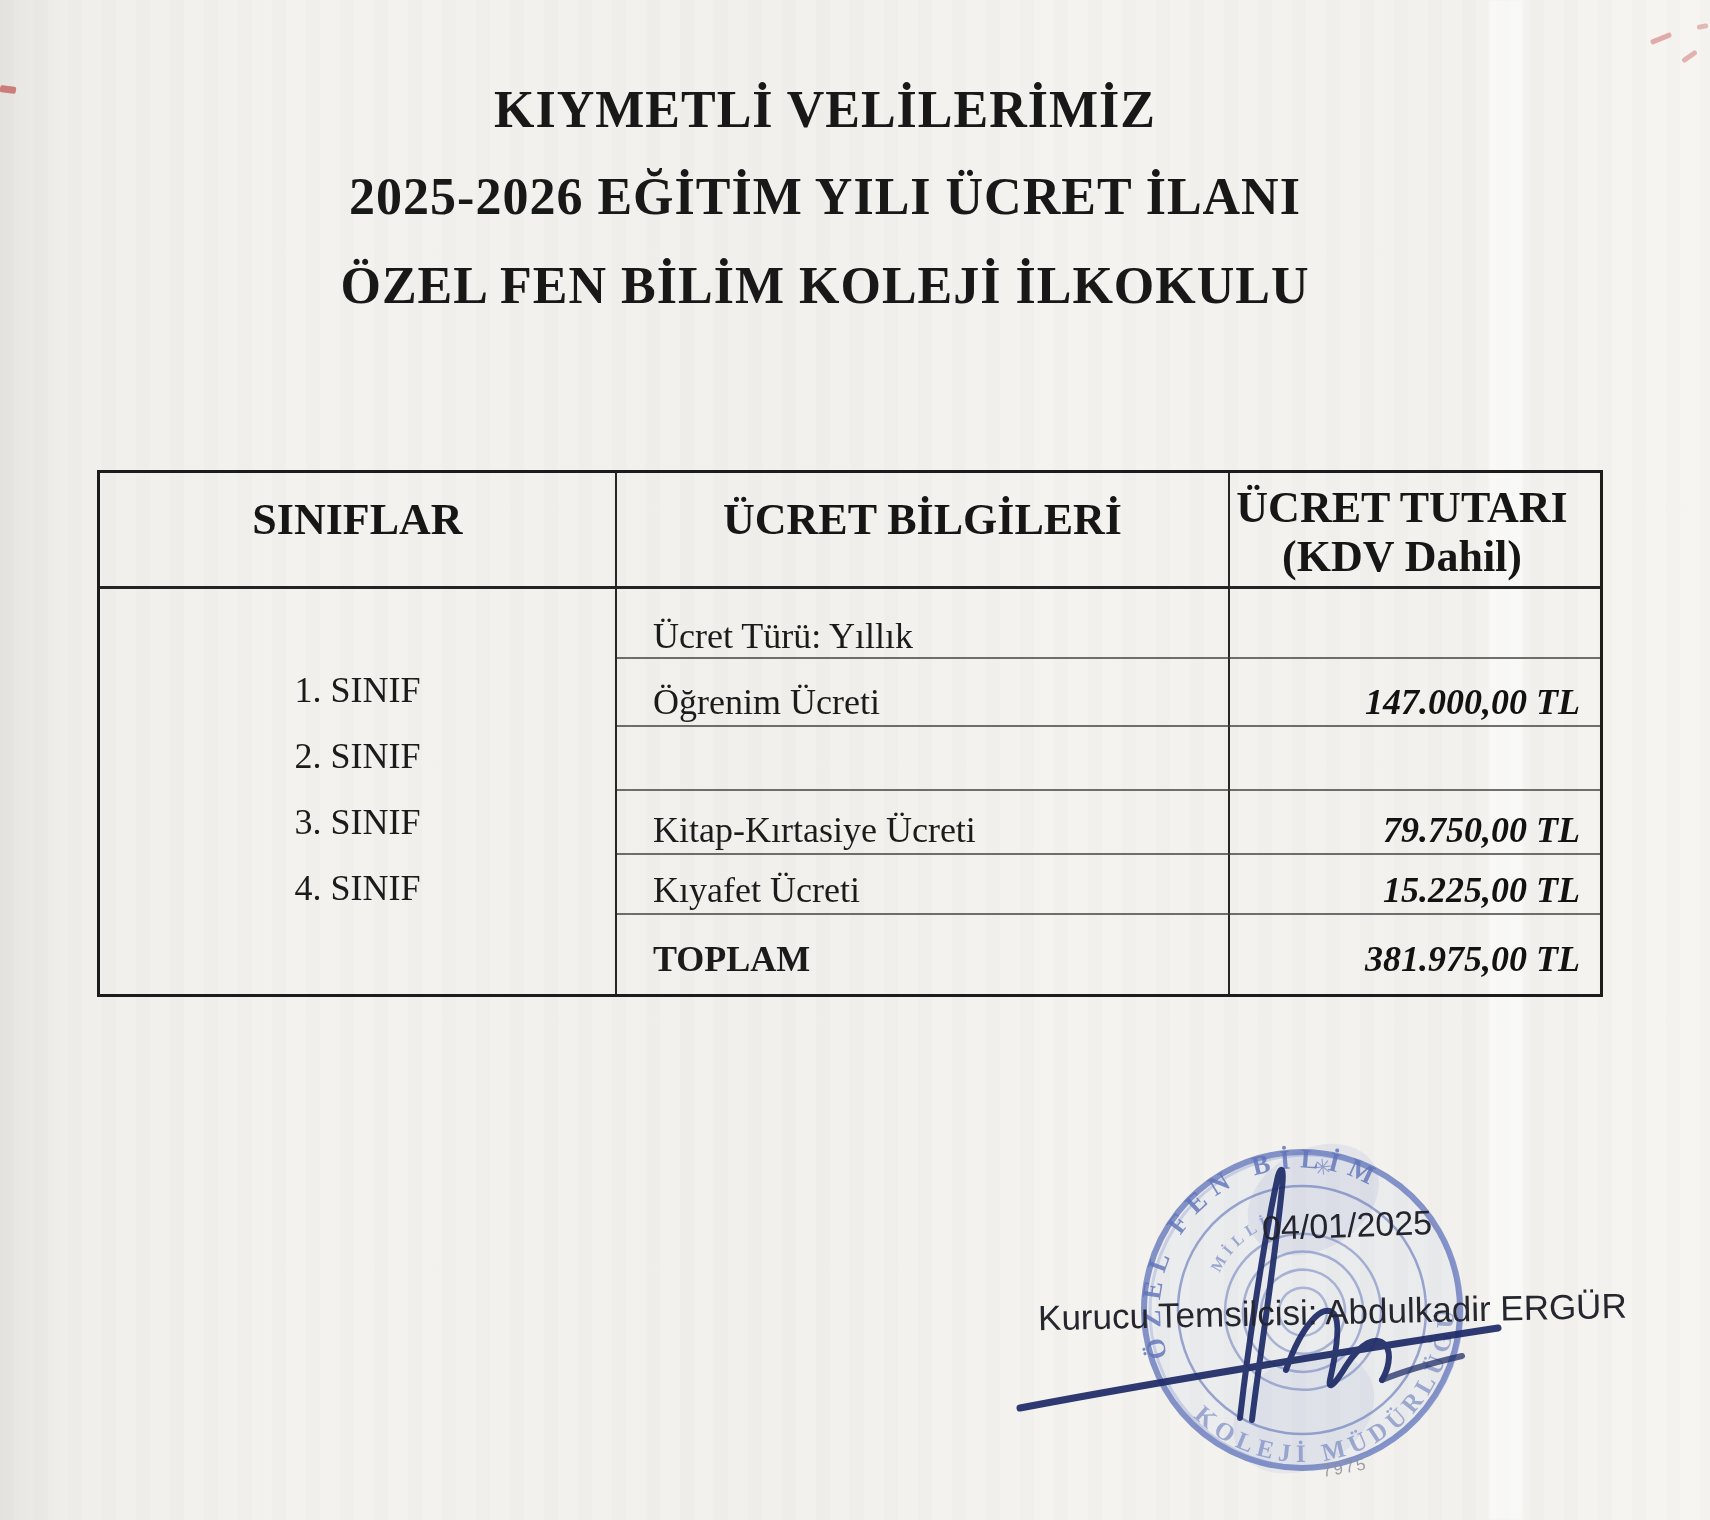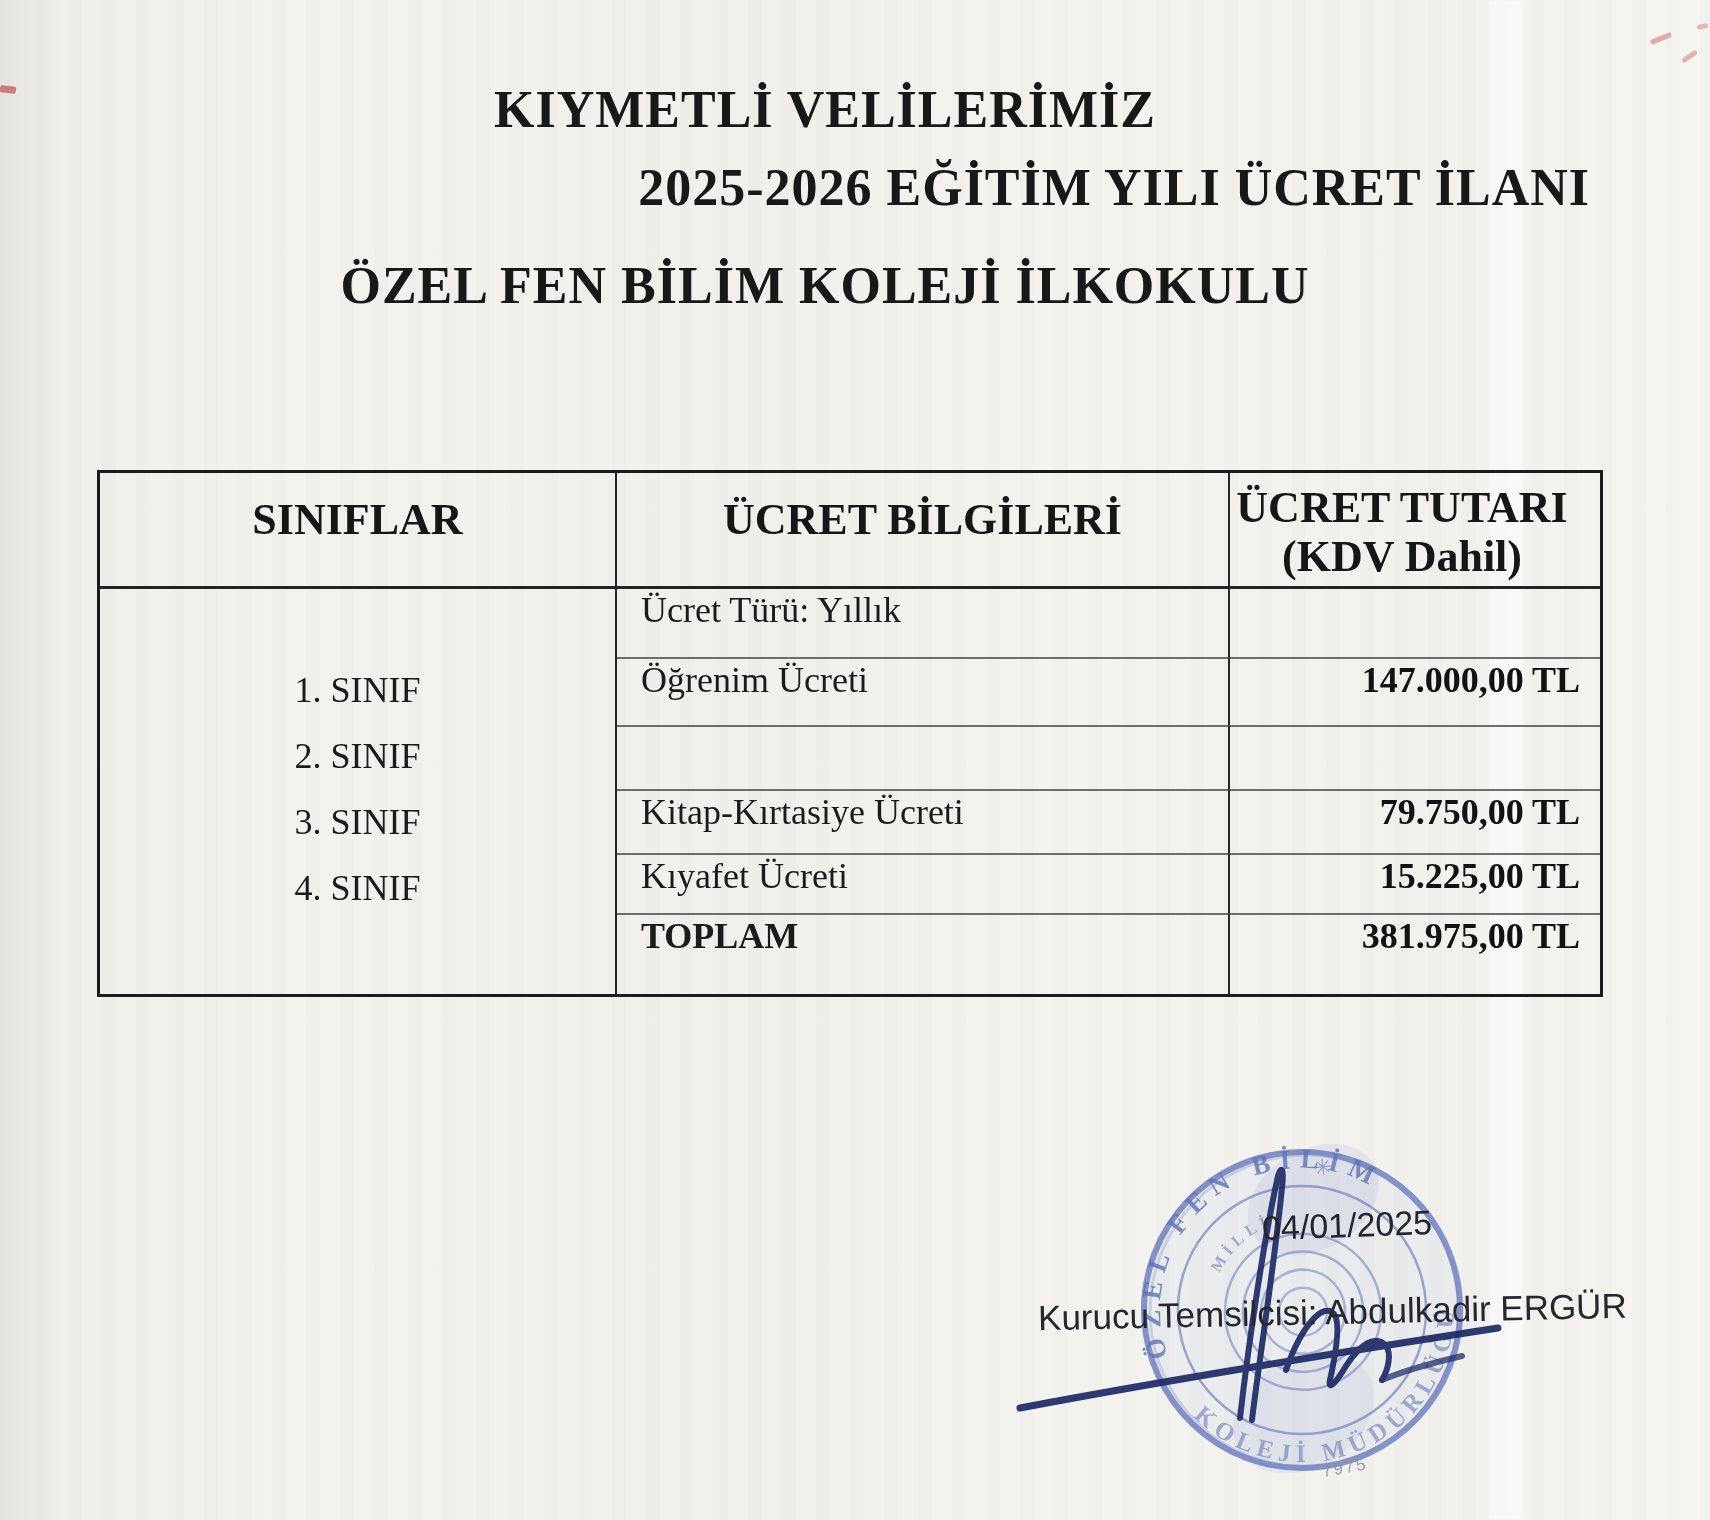--- a/index.html
+++ b/index.html
@@ -13,41 +13,41 @@
   
   .streaks{position:absolute;inset:0;pointer-events:none;
     background:
       repeating-linear-gradient(90deg, rgba(0,0,0,0.012) 0 14px, rgba(255,255,255,0.02) 14px 34px);
   }
   .seam{position:absolute;top:0;bottom:0;left:1489px;width:34px;background:rgba(255,255,255,0.5);filter:blur(1px);}
   .shade-left{position:absolute;top:0;bottom:0;left:0;width:70px;background:linear-gradient(90deg,rgba(0,0,0,.04),rgba(0,0,0,0));}
   .scanmark{position:absolute;border-radius:2px;}
   .title{position:absolute;left:0;right:0;font-weight:bold;font-size:52px;letter-spacing:1px;color:#181818;text-align:center;}
   .t1{top:80px;}
-  .t2{top:158px;text-align:right;}
+  .t2{top:167px;}
   .t3{top:256px;}
 
   .feetable{position:absolute;left:97px;top:470px;width:1500px;height:521px;border:3px solid #1c1c1c;background:transparent;}
   .vline{position:absolute;top:0;bottom:0;width:2px;background:#262626;}
   .v1{left:515px;}
   .v2{left:1128px;}
   .hline-thick{position:absolute;left:0;right:0;top:113px;height:3px;background:#242424;}
   .hline{position:absolute;left:517px;right:0;height:2px;background:#3a3a3a;opacity:.72;}
 
   .hcell{position:absolute;top:16px;height:62px;line-height:62px;text-align:center;font-weight:bold;font-size:44px;color:#161616;}
   .hc1{left:0;width:515px;}
   .hc2{left:517px;width:611px;}
   .hc3{left:1128px;width:348px;top:10px;height:98px;line-height:49px;}
 
   .classlist{position:absolute;left:0;top:184px;width:515px;text-align:center;font-size:36px;color:#1b1b1b;}
   .classlist div{height:66px;line-height:66px;}
 
-  .frow{position:absolute;left:517px;right:0;display:flex;align-items:flex-start;}
+  .frow{position:absolute;left:517px;right:0;display:flex;align-items:flex-end;padding-left:12px;}
   .frow .lbl{flex:1;padding-left:24px;font-size:36px;color:#1b1b1b;}
-  .frow .amt{width:370px;box-sizing:border-box;text-align:right;padding-right:20px;font-size:36px;font-weight:bold;color:#121212;}
+  .frow .amt{width:370px;box-sizing:border-box;text-align:right;padding-right:20px;font-size:36px;font-weight:bold;color:#121212;font-style:italic;}
   .frow.total .lbl{font-weight:bold;}
 
   .sans{font-family:"Liberation Sans","DejaVu Sans",sans-serif;}
   .datefield{position:absolute;left:1262px;top:1206px;font-size:34px;color:#23242e;transform:rotate(-2deg);}
   .signatory{position:absolute;left:1038px;top:1292px;font-size:35px;color:#26262f;transform:rotate(-1.2deg);white-space:nowrap;}
   .artifact{position:absolute;left:1322px;top:1458px;font-size:17px;color:#8e8e99;opacity:.85;transform:rotate(-10deg);letter-spacing:2px;}
 
   .stampsvg{position:absolute;left:1112px;top:1100px;}
   .signsvg{position:absolute;left:986px;top:1118px;}
 </style>

